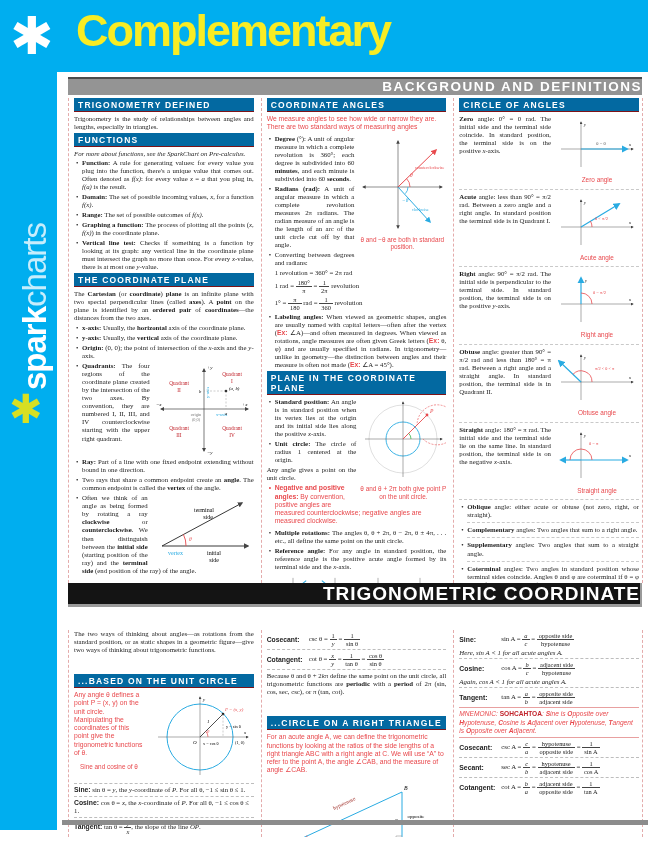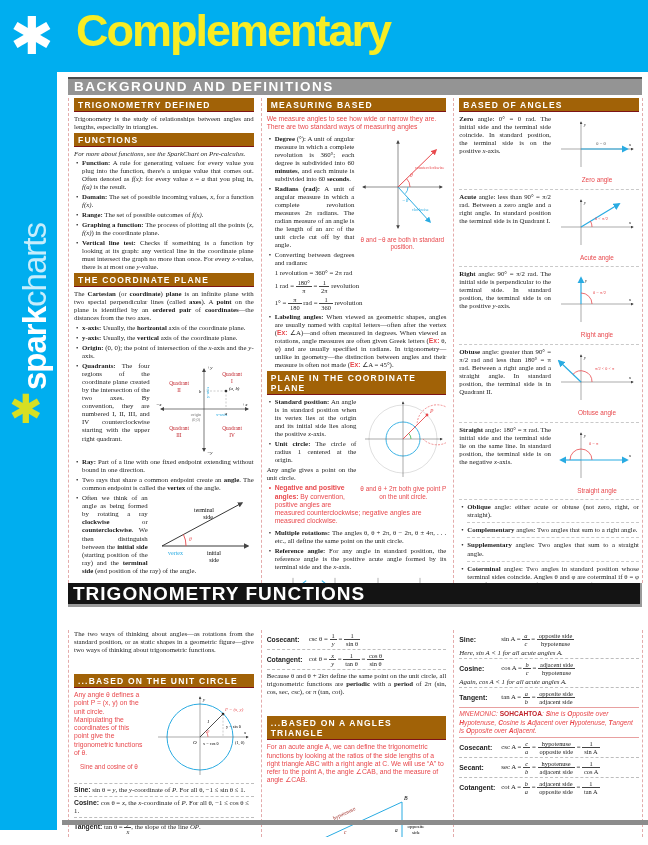--- a/index.html
+++ b/index.html
@@ -11,32 +11,32 @@
             font-family:"DejaVu Sans",sans-serif;}
   .title{position:absolute;left:76px;top:5px;margin:0;color:#F8EC24;font-size:45px;font-weight:800;
          font-family:"Liberation Sans",sans-serif;letter-spacing:-2px;}
   .brand{position:absolute;left:16px;top:390px;transform:rotate(-90deg);transform-origin:0 0;
          font-family:"Liberation Sans",sans-serif;font-size:33px;white-space:nowrap;letter-spacing:-1px;}
   .brand .spark{color:#fff;font-weight:bold;}
   .brand .charts{color:rgba(255,255,255,.78);font-weight:normal;}
   .side-ast{position:absolute;left:9px;top:386px;color:#D7DF23;font-size:40px;
             font-family:"DejaVu Sans",sans-serif;}
   .main{position:absolute;left:62px;top:77px;width:586px;height:760px;}
-  .banner{font-family:"Liberation Sans",sans-serif;color:#fff;font-weight:bold;box-sizing:border-box;}
+  .banner{font-family:"Liberation Sans",sans-serif;color:#fff;font-weight:bold;box-sizing:border-box;text-align:right;}
   .banner.gray{position:absolute;left:6px;top:0;width:574px;height:18px;background:#949494;
                border-top:2px solid #4c4c4c;font-size:13.5px;line-height:15px;padding-left:6px;letter-spacing:1.5px;}
   .banner.black{position:absolute;left:6px;top:506px;width:574px;height:24px;background:#141414;
                 font-size:19px;line-height:21px;padding-left:5px;letter-spacing:1px;
                 border-bottom:3px solid #9a9a9a;border-right:2px solid #9a9a9a;}
   .cols{position:absolute;left:6px;width:574px;display:grid;grid-template-columns:1fr 1fr 1fr;
         column-gap:4px;border-right:1px dashed #E4ABAB;}
   .top-cols{top:21px;height:485px;}
   .bottom-cols{top:553px;height:207px;}
   .col{border-left:1px dashed #E4ABAB;padding:0 3px 0 5px;overflow:hidden;box-sizing:border-box;}
-  .red-h{background:#a16207;color:#fff;font-family:"Liberation Sans",sans-serif;font-size:8.5px;
+  .red-h{background:#0369a1;color:#fff;font-family:"Liberation Sans",sans-serif;font-size:8.5px;
          font-weight:bold;letter-spacing:1.2px;padding:2px 4px 1px;margin:20px 0 3px;
          border-bottom:1px solid #7d1317;}
   .red-h:first-child{margin-top:0;}
   p.body,li{font-size:6.8px;line-height:1.18;text-align:justify;margin:0 0 2px;}
   ul{margin:0 0 2px;padding-left:8px;list-style:none;}
   li{position:relative;}
   li::before{content:"•";position:absolute;left:-6px;}
   .itnote{font-style:italic;font-size:6.8px;margin:0 0 2px;}
   .rednote{color:#E8494D;font-family:"Liberation Sans",sans-serif;font-size:6.8px;line-height:1.22;
            margin:0 0 3px;text-align:left;}
@@ -171,21 +171,21 @@
               </svg>
               <span>Often we think of an angle as being formed by rotating a ray <b>clockwise</b> or <b>counterclockwise</b>. We then distinguish between the <b>initial side</b> (starting position of the ray) and the <b>terminal side</b> (end position of the ray) of the angle.</span>
             </li>
           </ul>
           <div class="clr"></div>
         </section>
       </div>
 
       <div class="col">
         <section>
-          <h2 class="red-h">MEASURING BASED</h2>
+          <h2 class="red-h">COORDINATE ANGLES</h2>
           <p class="rednote">We measure angles to see how wide or narrow they are. There are two standard ways of measuring angles</p>
           <div class="fig-right" style="width:88px;">
             <svg width="88" height="96" viewBox="0 0 88 96">
               <line x1="40" y1="52" x2="84" y2="52" stroke="#444" stroke-width="0.6" marker-end="url(#mb)"></line>
               <line x1="40" y1="52" x2="5" y2="52" stroke="#444" stroke-width="0.6" marker-end="url(#mb)"></line>
               <line x1="40" y1="52" x2="40" y2="6" stroke="#444" stroke-width="0.6" marker-end="url(#mb)"></line>
               <line x1="40" y1="52" x2="40" y2="93" stroke="#444" stroke-width="0.6" marker-end="url(#mb)"></line>
               <line x1="40" y1="52" x2="78" y2="15" stroke="#E8494D" stroke-width="1" marker-end="url(#mr)"></line>
               <line x1="40" y1="52" x2="72" y2="87" stroke="#29ABE2" stroke-width="1" marker-end="url(#mc)"></line>
               <path d="M52,52 A12,12 0 0 0 48.6,43.6" fill="none" stroke="#E8494D" stroke-width="0.8"></path>
@@ -276,21 +276,21 @@
               </svg>
               
             </div>
           </div>
 
         </section>
       </div>
 
       <div class="col">
         <section>
-          <h2 class="red-h">BASED OF ANGLES</h2>
+          <h2 class="red-h">CIRCLE OF ANGLES</h2>
 
           <div class="type-item">
             <div class="fig-right" style="width:84px;">
               <svg width="84" height="56" viewBox="0 0 84 56">
                 <line x1="26" y1="34" x2="78" y2="34" stroke="#555" stroke-width="0.5" marker-end="url(#mb)"></line>
                   <line x1="26" y1="34" x2="6" y2="34" stroke="#555" stroke-width="0.5"></line>
                 <line x1="26" y1="34" x2="26" y2="7" stroke="#555" stroke-width="0.5" marker-end="url(#mb)"></line>
                   <line x1="26" y1="34" x2="26" y2="52" stroke="#555" stroke-width="0.5"></line>
                 <line x1="26" y1="34" x2="72" y2="34" stroke="#29ABE2" stroke-width="1.2" marker-end="url(#mc)"></line>
                 <text x="29" y="11" font-size="4.5" font-style="italic">y</text>
@@ -383,21 +383,21 @@
             <li><b>Complementary</b> angles: Two angles that sum to a right angle.</li>
             <div class="tsep"></div>
             <li><b>Supplementary</b> angles: Two angles that sum to a straight angle.</li>
             <div class="tsep"></div>
             <li><b>Coterminal</b> angles: Two angles in standard position whose terminal sides coincide. Angles θ and φ are coterminal if θ = φ + 2<i>k</i>π for some integer <i>k</i> (positive or negative).</li>
           </ul>
         </section>
       </div>
     </div>
 
-    <div class="banner black">TRIGONOMETRY FUNCTIONS</div>
+    <div class="banner black">TRIGONOMETRIC COORDINATE</div>
 
     <div class="cols bottom-cols">
 
       <div class="col">
         <p class="body">The two ways of thinking about angles—as rotations from the standard position, or as static shapes in a geometric figure—give two ways of thinking about trigonometric functions.</p>
         <h2 class="red-h">...BASED ON THE UNIT CIRCLE</h2>
         <svg class="fig-right" width="106" height="88" viewBox="0 0 106 88">
           <circle cx="52" cy="46" r="33" fill="none" stroke="#29ABE2" stroke-width="1"></circle>
           <line x1="52" y1="46" x2="52" y2="6" stroke="#555" stroke-width="0.5" marker-end="url(#mb)"></line>
           <line x1="52" y1="46" x2="52" y2="84" stroke="#555" stroke-width="0.5"></line>
@@ -435,21 +435,21 @@
             <span class="flabel">Cosecant:</span>
             <span class="fval">csc θ = <span class="f"><span class="n">1</span><span class="d"><i>y</i></span></span> = <span class="f"><span class="n">1</span><span class="d">sin θ</span></span></span>
           </div>
         <div class="rule"></div>
         <div class="frow">
             <span class="flabel">Cotangent:</span>
             <span class="fval">cot θ = <span class="f"><span class="n"><i>x</i></span><span class="d"><i>y</i></span></span> = <span class="f"><span class="n">1</span><span class="d">tan θ</span></span> = <span class="f"><span class="n">cos θ</span><span class="d">sin θ</span></span></span>
           </div>
         <div class="rule"></div>
         <p class="body">Because θ and θ + 2<i>k</i>π define the same point on the unit circle, all trigonometric functions are <b>periodic</b> with a <b>period</b> of 2π (sin, cos, sec, csc), or π (tan, cot).</p>
-        <h2 class="red-h">...BASED ON A ANGLES TRIANGLE</h2>
+        <h2 class="red-h">...CIRCLE ON A RIGHT TRIANGLE</h2>
         <p class="rednote">For an acute angle A, we can define the trigonometric functions by looking at the ratios of the side lengths of a right triangle ABC with a right angle at C. We will use “A” to refer to the point A, the angle ∠CAB, and the measure of angle ∠CAB.</p>
         <svg width="160" height="84" viewBox="0 0 160 84" style="display:block;margin:2px auto 0;">
           <path d="M18,64 L126,14 L126,64 Z" fill="none" stroke="#29ABE2" stroke-width="1"></path>
           <path d="M120,64 L120,58 L126,58" fill="none" stroke="#999" stroke-width="0.6"></path>
           <path d="M32,64 A14,14 0 0 0 30.6,57.6" fill="none" stroke="#E8494D" stroke-width="0.7"></path>
           <text x="58" y="32" font-size="5.3" fill="#9E2B25" transform="rotate(-25 58 32)">hypotenuse</text>
           <text x="68" y="46" font-size="5.3" fill="#9E2B25" font-style="italic">c</text>
           <text x="119" y="44" font-size="5.3" font-style="italic">a</text>
           <text x="70" y="71" font-size="5.3" font-style="italic">b</text>
           <text x="140" y="40" font-size="5" text-anchor="middle">opposite</text>

